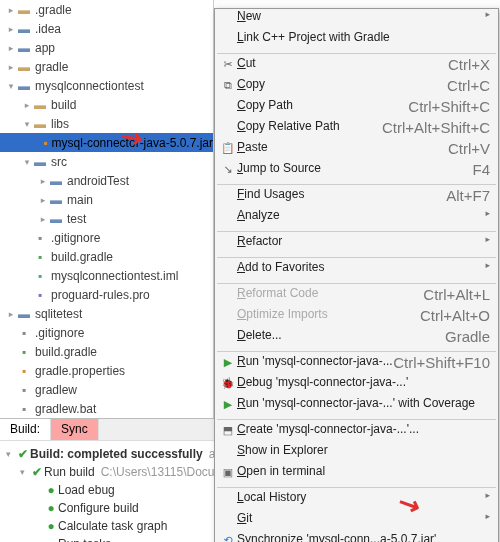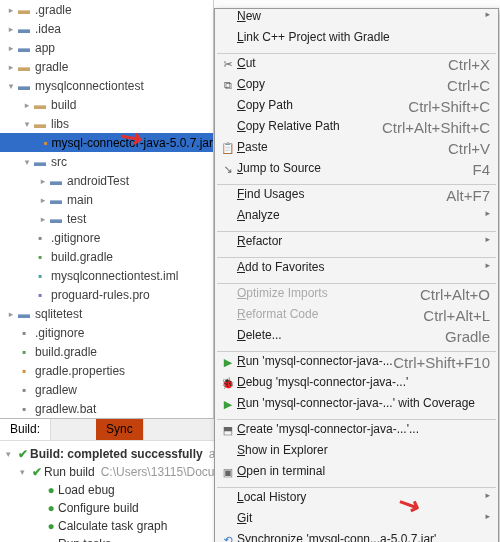--- a/index.html
+++ b/index.html
@@ -14,21 +14,21 @@
 .folder-tan { color: #c9a567; }
 .folder-blue { color: #6a8db8; }
 .file-gen { color: #888; }
 .file-orange { color: #d88c3a; }
 .file-green { color: #5a9e5a; }
 .file-teal { color: #4aa59a; }
 .file-purple { color: #8a6fb5; }
 .build-panel { height: 124px; border-top: 1px solid #bbb; }
 .build-tabs { height: 22px; display: flex; border-bottom: 1px solid #ddd; background: #efefef; }
 .build-tab { padding: 3px 10px; border-right: 1px solid #ddd; background: #fff; }
-.build-tab.inactive { background: #c2410c; margin-left: 45px; }
+.build-tab.inactive { background: #fca5a5; }
 .build-body { padding: 4px 6px; }
 .build-row { display: flex; align-items: center; height: 18px; }
 .build-row .arrow { width: 10px; font-size: 9px; color: #999; }
 .build-row .status { width: 14px; color: #3a9e3a; font-weight: bold; text-align: center; }
 .build-row .text { color: #333; }
 .build-row .secondary { color: #999; margin-left: 6px; }
 .code-panel { position: absolute; left: 214px; top: 0; width: 286px; height: 542px; background: #fcfcfc; }
 .context-menu { position: absolute; left: 214px; top: 8px; width: 285px; background: #f4f4f4; border: 1px solid #999; box-shadow: 2px 2px 6px rgba(0,0,0,0.25); z-index: 10; }
 .menu-item { display: flex; align-items: flex-start; height: 21px; padding: 0 8px 0 4px; }
 .menu-item .micon { width: 18px; height: 16px; display: inline-flex; align-items: center; justify-content: center; color: #666; font-size: 11px; }
@@ -270,27 +270,27 @@
     </div>
     <div class="menu-sep"></div>
     <div class="menu-item">
       <span class="micon"></span>
       <span class="mlabel"><u>A</u>dd to Favorites</span>
       <span class="msub">▸</span>
     </div>
     <div class="menu-sep"></div>
     <div class="menu-item disabled">
       <span class="micon"></span>
+      <span class="mlabel"><u>R</u>eformat Code</span>
+      <span class="mshort">Ctrl+Alt+L</span>
+    </div>
+    <div class="menu-item disabled">
+      <span class="micon"></span>
       <span class="mlabel"><u>O</u>ptimize Imports</span>
       <span class="mshort">Ctrl+Alt+O</span>
-    </div>
-    <div class="menu-item disabled">
-      <span class="micon"></span>
-      <span class="mlabel"><u>R</u>eformat Code</span>
-      <span class="mshort">Ctrl+Alt+L</span>
     </div>
     <div class="menu-item">
       <span class="micon"></span>
       <span class="mlabel"><u>D</u>elete...</span>
       <span class="mshort">Gradle</span>
     </div>
     <div class="menu-sep"></div>
     <div class="menu-item">
       <span class="micon" style="color:#3a9e3a">▶</span>
       <span class="mlabel"><u>R</u>un 'mysql-connector-java-...'</span>

